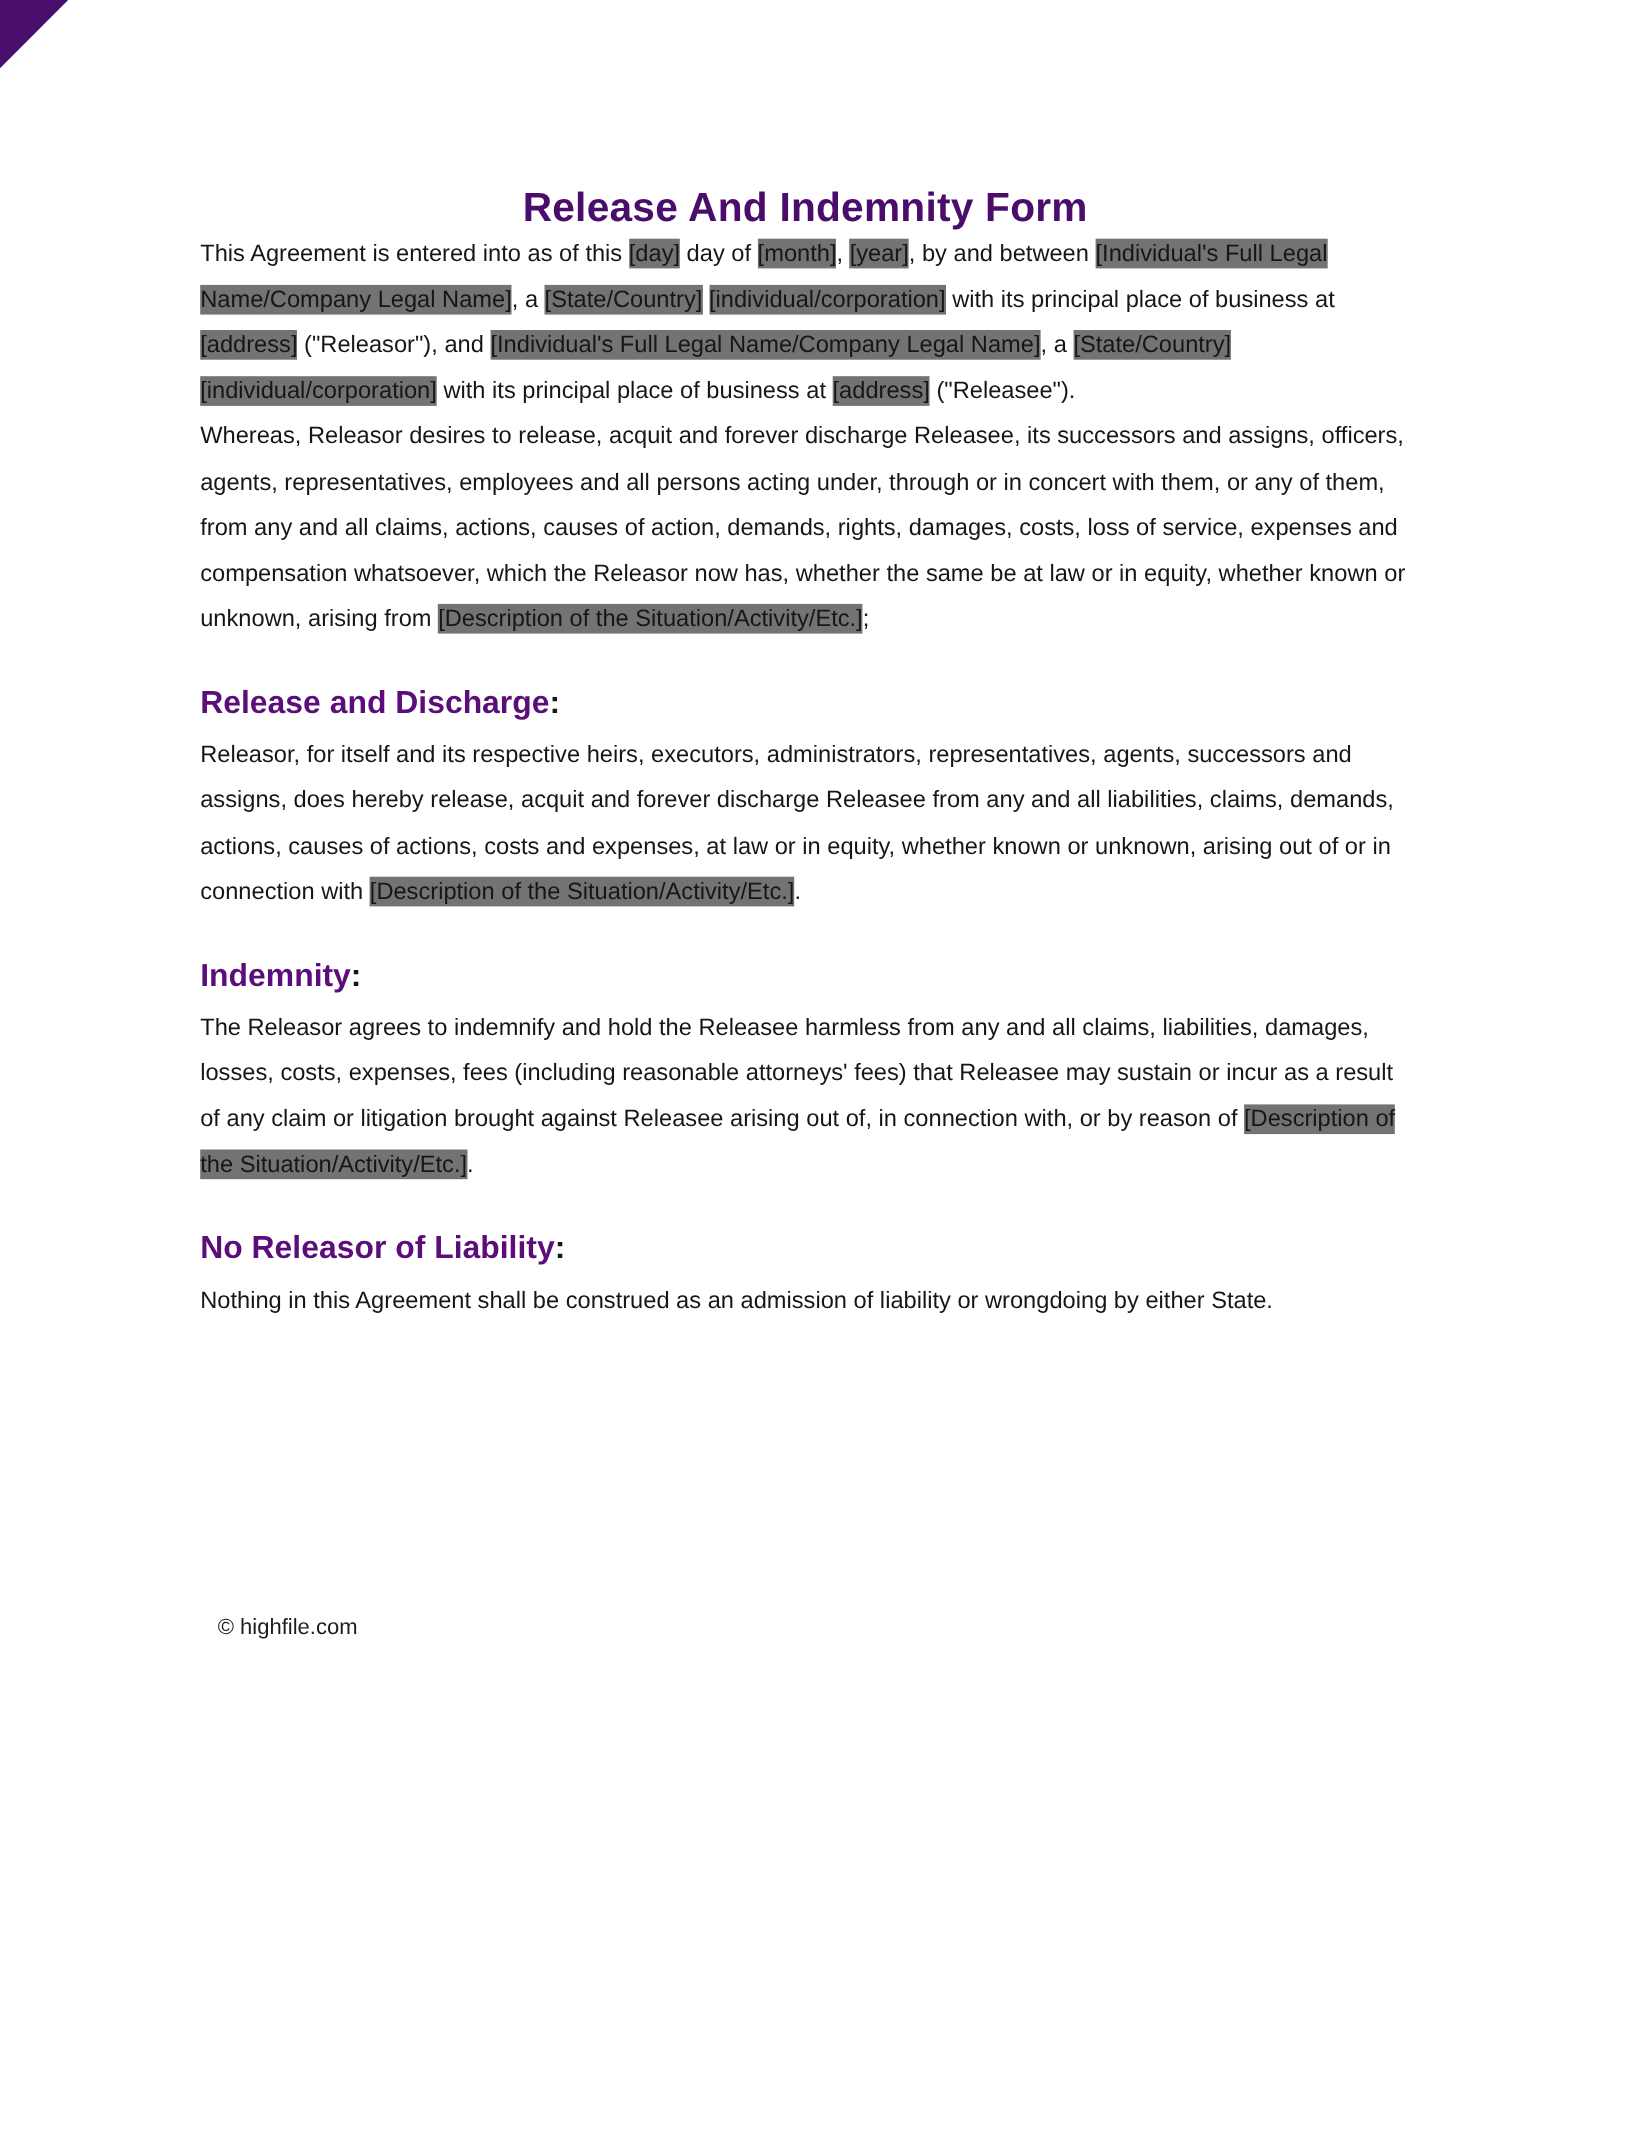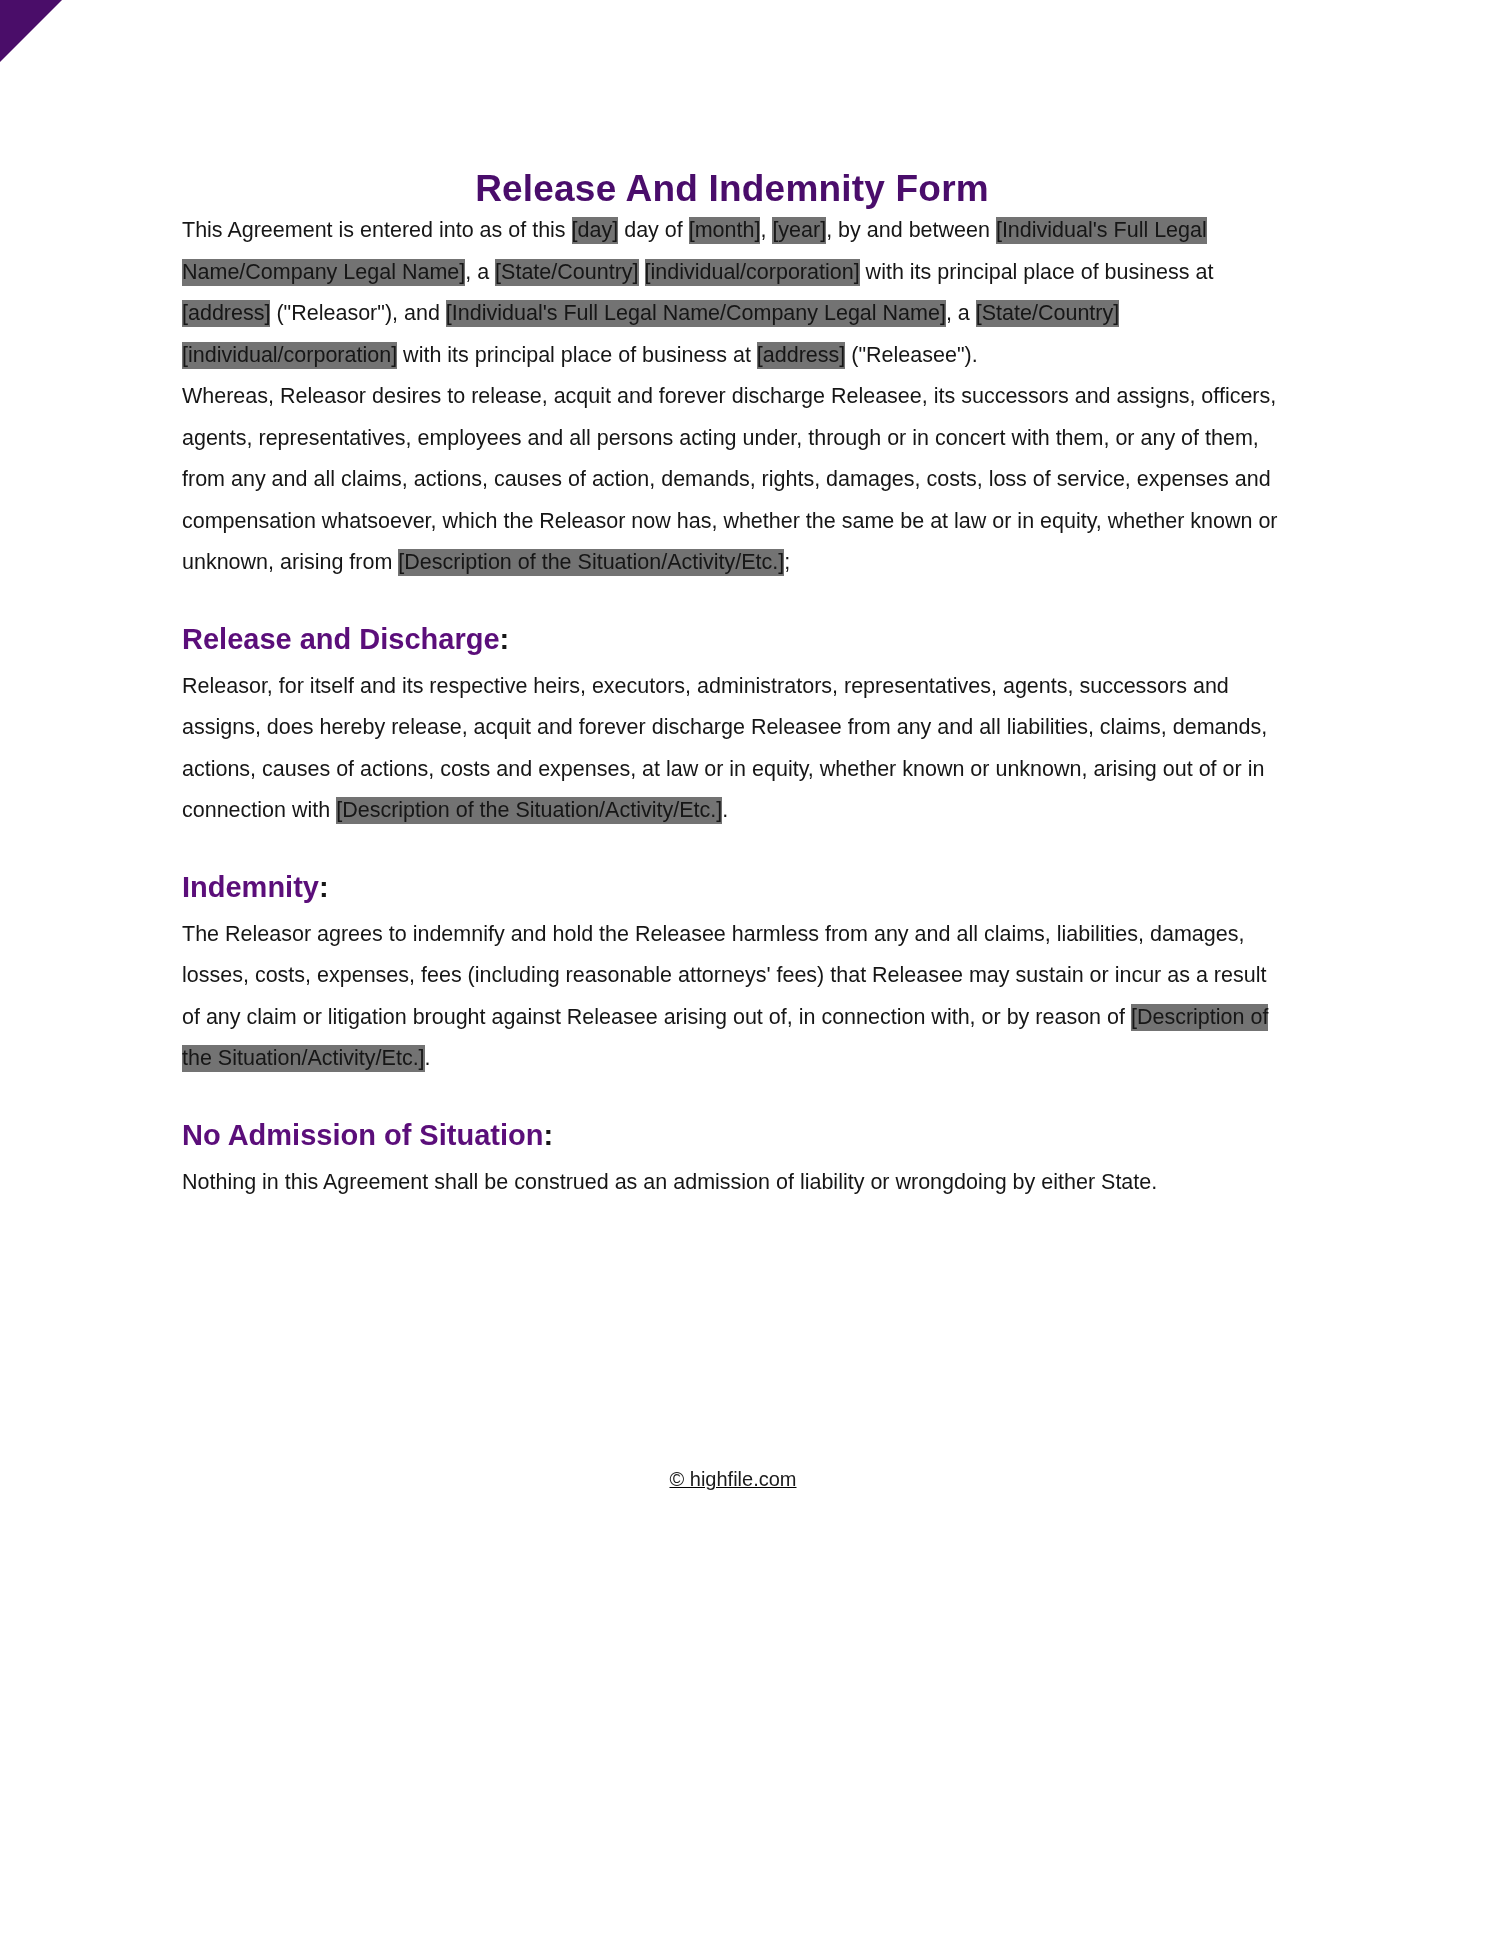--- a/index.html
+++ b/index.html
@@ -76,25 +76,24 @@
     -webkit-box-decoration-break: clone;
   }
   .footer-text {
     color: #1b1b1b;
     font-size: 20px;
     line-height: 28px;
     padding-bottom: 0;
   }
   .footer-pos {
     position: absolute;
-    left: 1px;
+    left: 16px;
     top: 1465px;
     width: 1100px;
-    text-align: center;
-    text-decoration: underline;
+    text-align: left;
   }
 </style>
 </head>
 <body>
 
 <div class="page">
 
   <div class="corner-triangle"></div>
 
   <div class="content">
@@ -105,21 +104,21 @@
 
     <p class="body-para para-gap"><span>Whereas, Releasor desires to release, acquit and forever discharge Releasee, its successors and assigns, officers, agents, representatives, employees and all persons acting under, through or in concert with them, or any of them, from any and all claims, actions, causes of action, demands, rights, damages, costs, loss of service, expenses and compensation whatsoever, which the Releasor now has, whether the same be at law or in equity, whether known or unknown, arising from </span><span class="ph">[Description of the Situation/Activity/Etc.]</span><span>;</span></p>
 
 
     <h2 class="section-heading"><span>Release and Discharge</span><span class="colon">:</span></h2>
     <p class="body-para"><span>Releasor, for itself and its respective heirs, executors, administrators, representatives, agents, successors and assigns, does hereby release, acquit and forever discharge Releasee from any and all liabilities, claims, demands, actions, causes of actions, costs and expenses, at law or in equity, whether known or unknown, arising out of or in connection with </span><span class="ph">[Description of the Situation/Activity/Etc.]</span><span>.</span></p>
 
     <h2 class="section-heading"><span>Indemnity</span><span class="colon">:</span></h2>
     <p class="body-para"><span>The Releasor agrees to indemnify and hold the Releasee harmless from any and all claims, liabilities, damages, losses, costs, expenses, fees (including reasonable attorneys' fees) that Releasee may sustain or incur as a result of any claim or litigation brought against Releasee arising out of, in connection with, or by reason of </span><span class="ph">[Description of the Situation/Activity/Etc.]</span><span>.</span></p>
 
-    <h2 class="section-heading"><span>No Admission of Situation</span><span class="colon">:</span></h2>
+    <h2 class="section-heading"><span>No Releasor of Liability</span><span class="colon">:</span></h2>
     <p class="body-para"><span>Nothing in this Agreement shall be construed as an admission of liability or wrongdoing by either State.</span></p>
 
     <div class="footer-pos">
       <span class="footer-text">© highfile.com</span>
     </div>
 
   </div>
 </div>
 
 </body></html>

